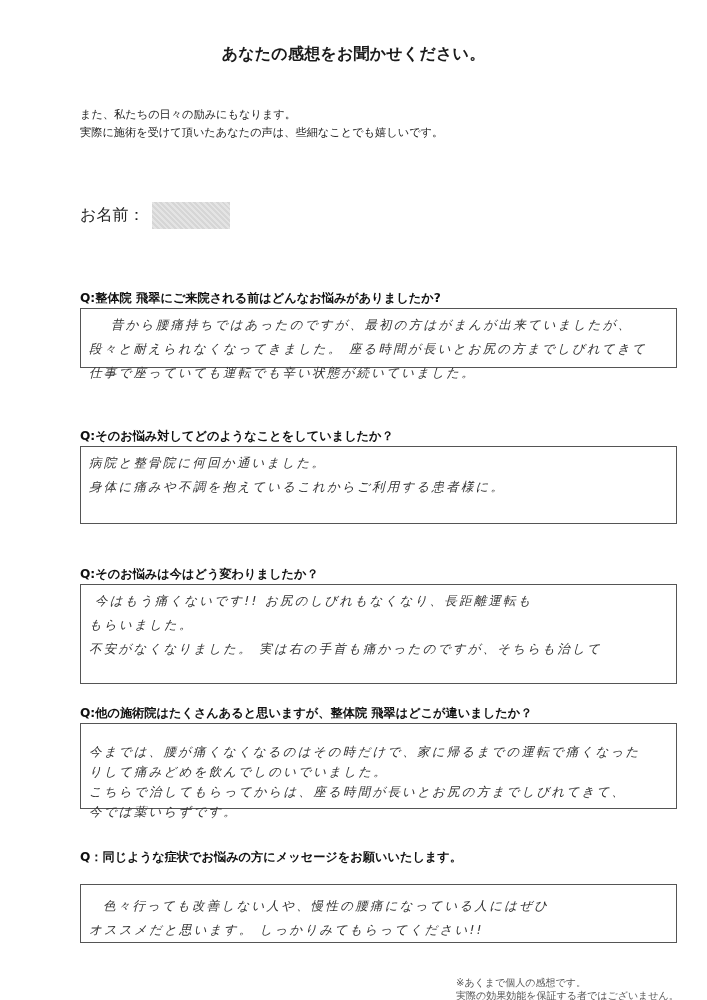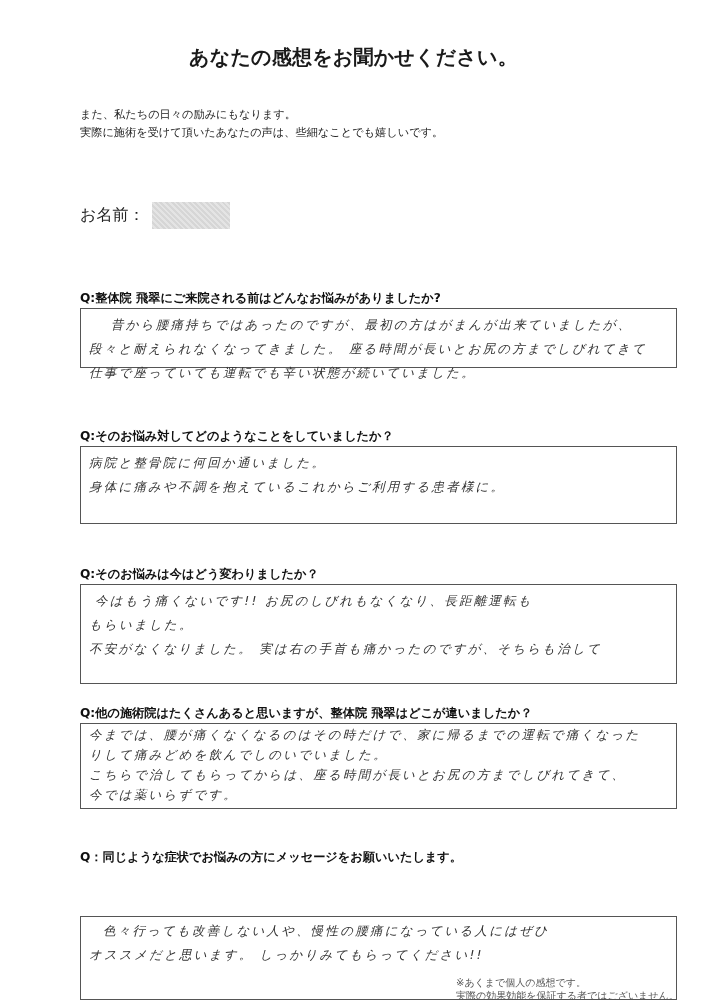--- a/index.html
+++ b/index.html
@@ -1,19 +1,19 @@
 <!DOCTYPE html>
 <html><head>
 <meta charset="utf-8">
 <style>
   html, body { margin:0; padding:0; background:#ffffff; }
   body { width:707px; height:1000px; position:relative; overflow:hidden;
          font-family:"DejaVu Sans","Liberation Sans",sans-serif; color:#1a1a1a; }
   .title { position:absolute; left:0; width:707px; top:44px; text-align:center;
-           font-size:20px; font-weight:bold; letter-spacing:0.2px; }
+           font-size:16px; font-weight:bold; letter-spacing:0.2px; }
   .intro { position:absolute; left:80px; top:106px; font-size:11.2px; line-height:18px; color:#222; }
   .intro div { white-space:nowrap; }
   .name-row { position:absolute; left:80px; top:202px; display:flex; align-items:center; }
   .name-label { font-size:16px; color:#222; }
   .name-field { margin-left:8px; width:78px; height:27px;
                 background:repeating-linear-gradient(45deg,#d6d6d6 0 2px,#e4e4e4 2px 4px); }
   .q { position:absolute; left:80px; font-size:12.2px; font-weight:bold; white-space:nowrap; color:#111; }
   .box { position:absolute; left:80px; width:597px; border:1.5px solid #555; box-sizing:border-box;
          padding:4px 8px 0 8px; }
   .hand { font-family:"DejaVu Sans","Liberation Sans",sans-serif; font-size:12.5px; line-height:24px;
@@ -49,29 +49,29 @@
 </div>
 
 <div class="q" style="top:566px;">Q:そのお悩みは今はどう変わりましたか？</div>
 <div class="box" style="top:584px;height:100px;">
   <div class="hand" style="padding-left:6px;">今はもう痛くないです!! お尻のしびれもなくなり、長距離運転も</div>
   <div class="hand">もらいました。</div>
   <div class="hand">不安がなくなりました。 実は右の手首も痛かったのですが、そちらも治して</div>
 </div>
 
 <div class="q" style="top:705px;">Q:他の施術院はたくさんあると思いますが、整体院 飛翠はどこが違いましたか？</div>
-<div class="box" style="top:723px;height:86px;padding-top:1px;">
+<div class="box" style="top:723px;height:86px;padding-top:18px;">
   <div class="hand" style="line-height:20px;">今までは、腰が痛くなくなるのはその時だけで、家に帰るまでの運転で痛くなった</div>
   <div class="hand" style="line-height:20px;">りして痛みどめを飲んでしのいでいました。</div>
   <div class="hand" style="line-height:20px;">こちらで治してもらってからは、座る時間が長いとお尻の方までしびれてきて、</div>
   <div class="hand" style="line-height:20px;">今では薬いらずです。</div>
 </div>
 
 <div class="q" style="top:849px;">Q：同じような症状でお悩みの方にメッセージをお願いいたします。</div>
-<div class="box" style="top:916px;height:84px;padding-top:2px;">
+<div class="box" style="top:884px;height:59px;padding-top:9px;">
   <div class="hand" style="padding-left:14px;">色々行っても改善しない人や、慢性の腰痛になっている人にはぜひ</div>
   <div class="hand">オススメだと思います。 しっかりみてもらってください!!</div>
 </div>
 
 <div class="note">
   <div>※あくまで個人の感想です。</div>
   <div>実際の効果効能を保証する者ではございません。</div>
 </div>
 
 </body></html>

